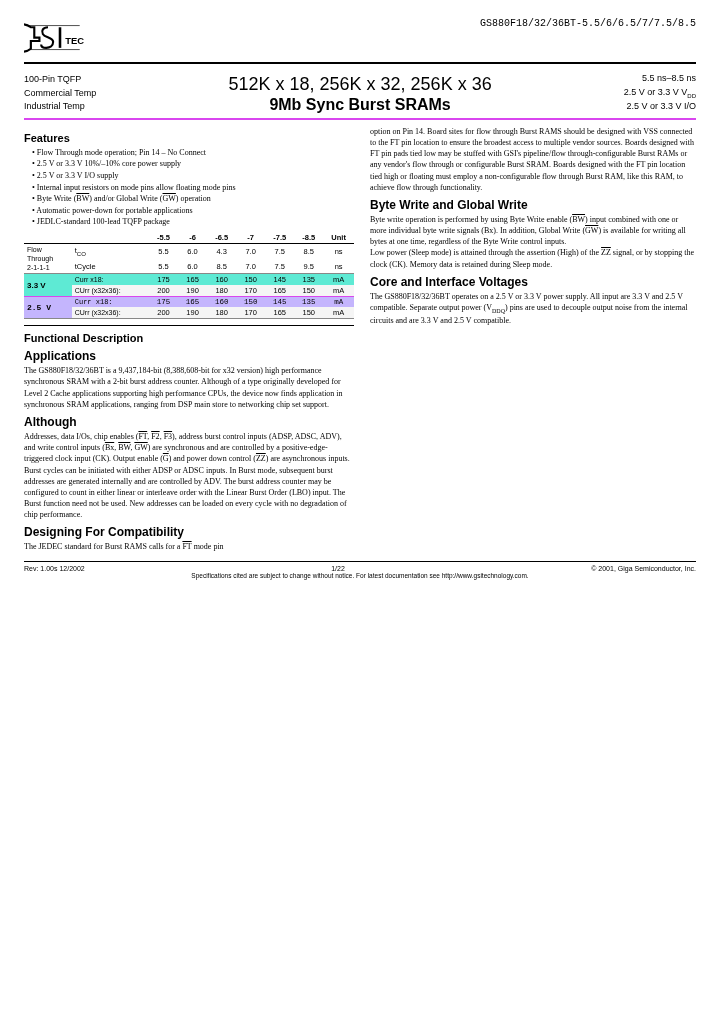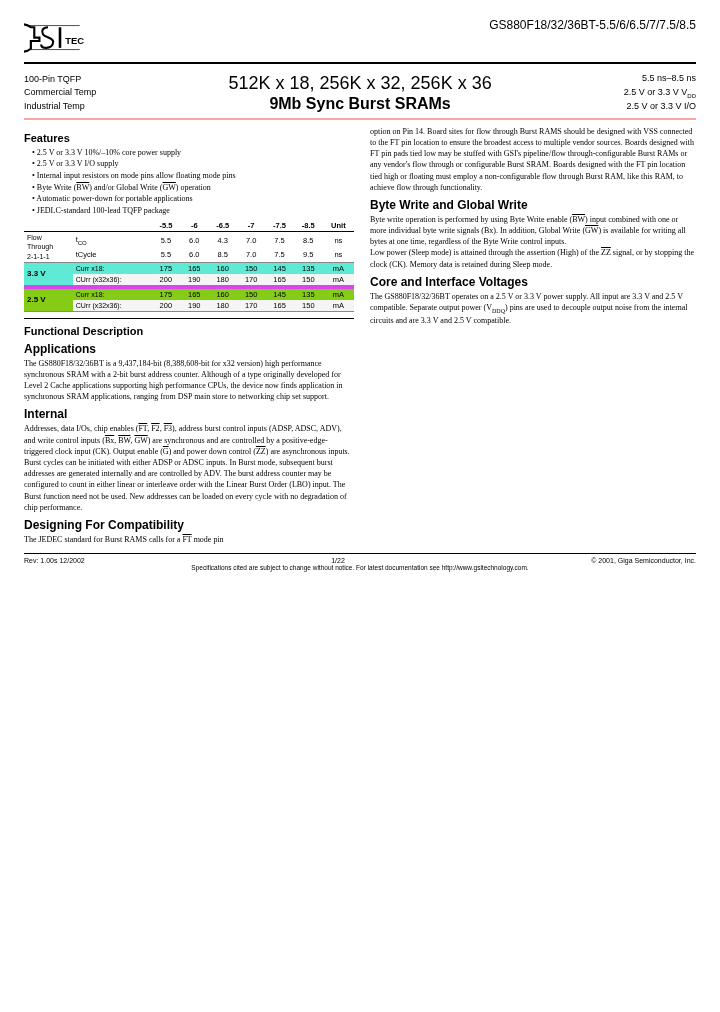--- a/index.html
+++ b/index.html
@@ -31,31 +31,31 @@
     .logo-area {
       display: flex;
       align-items: center;
       gap: 6px;
     }
     .logo-svg {
       width: 60px;
       height: 40px;
     }
     .part-number {
-      font-size: 12px;
+      font-size: 10px;
       text-align: right;
-      font-family: Liberation Sans, sans-serif;
+      font-family: Liberation Mono, monospace;
     }
     
     .title-block {
       display: flex;
       justify-content: space-between;
-      align-items: center;
+      align-items: flex-end;
       padding: 4px 0 4px 0;
-      border-bottom: 2px solid #fca5a5;
+      border-bottom: 2px solid #d946ef;
       margin-bottom: 6px;
     }
     .title-left {
       font-size: 9px;
       line-height: 1.5;
       font-family: Arial, sans-serif;
     }
     .title-center {
       text-align: center;
       flex: 1;
@@ -202,20 +202,21 @@
     </div>
   </div>
 
   <div class="two-col">
 
     <div class="col-left">
 
       <div class="section-title">Features</div>
 
       <ul class="features-list">
+        <li>Flow Through mode operation; Pin 14 – No Connect</li>
         <li>2.5 V or 3.3 V  10%/–10% core power supply</li>
         <li>2.5 V or 3.3 V I/O supply</li>
         <li>Internal input resistors on mode pins allow floating mode pins</li>
         <li>Byte Write (<span class="overline">BW</span>) and/or Global Write (<span class="overline">GW</span>) operation</li>
         <li>Automatic power-down for portable applications</li>
         <li>JEDLC-standard 100-lead TQFP package</li>
       </ul>
 
       <table class="perf-table">
         <tbody>
@@ -266,21 +267,21 @@
           <td style="text-align:left; font-size:7px;">CUrr (x32x36):</td>
           <td>200</td>
           <td>190</td>
           <td>180</td>
           <td>170</td>
           <td>165</td>
           <td>150</td>
           <td>mA</td>
         </tr>
 
-        <tr style="border-top:4px solid #d946ef; background:#84cc16;">
+        <tr style="border-top:1px solid #d946ef; background:#c4b5fd;font-family:Liberation Mono, monospace;">
           <td rowspan="2" style="text-align:left; font-weight:bold; font-size:8px;">2.5 V</td>
           <td style="text-align:left; font-size:7px;">Curr x18:</td>
           <td>175</td>
           <td>165</td>
           <td>160</td>
           <td>150</td>
           <td>145</td>
           <td>135</td>
           <td>mA</td>
         </tr>
@@ -297,21 +298,21 @@
       </tbody>
         </table>
 
       <div class="divider"></div>
 
       <div class="section-title">Functional Description</div>
 
       <div class="subsection-title">Applications</div>
       <div class="body-text">The GS880F18/32/36BT is a 9,437,184-bit (8,388,608-bit for x32 version) high performance synchronous SRAM with a 2-bit burst address counter. Although of a type originally developed for Level 2 Cache applications supporting high performance CPUs, the device now finds application in synchronous SRAM applications, ranging from DSP main store to networking chip set support.</div>
 
-      <div class="subsection-title">Internal</div>
+      <div class="subsection-title">Although</div>
       <div class="body-text">
         Addresses, data I/Os, chip enables (<span class="overline">FT</span>, <span class="overline">F2</span>, <span class="overline">F3</span>), address burst control inputs (ADSP, ADSC, ADV), and write control inputs (<span class="overline">Bx</span>, <span class="overline">BW</span>, <span class="overline">GW</span>) are synchronous and are controlled by a positive-edge-triggered clock input (CK). Output enable (<span class="overline">G</span>) and power down control (<span class="overline">ZZ</span>) are asynchronous inputs. Burst cycles can be initiated with either ADSP or ADSC inputs. In Burst mode, subsequent burst addresses are generated internally and are controlled by ADV. The burst address counter may be configured to count in either linear or interleave order with the Linear Burst Order (LBO) input. The Burst function need not be used. New addresses can be loaded on every cycle with no degradation of chip performance.
       </div>
 
       <div class="subsection-title">Designing For Compatibility</div>
       <div class="body-text">
         The JEDEC standard for Burst RAMS calls for a <span class="overline">FT</span> mode pin
       </div>
 
     </div>

